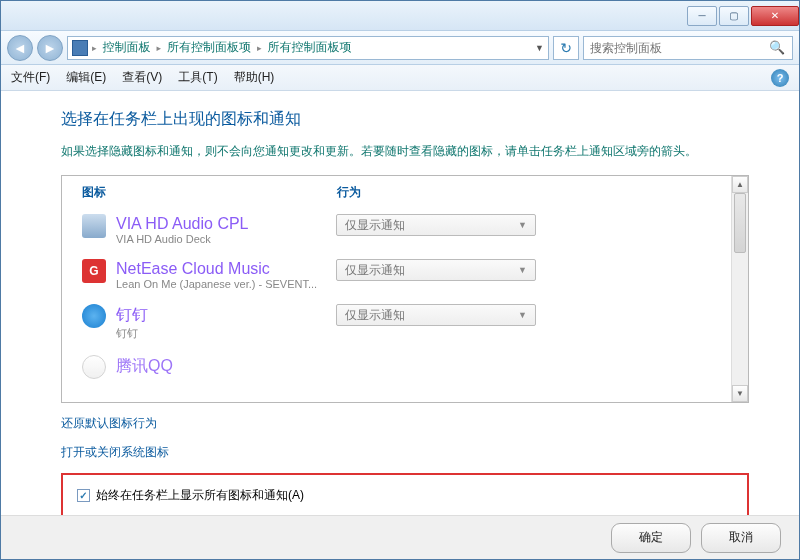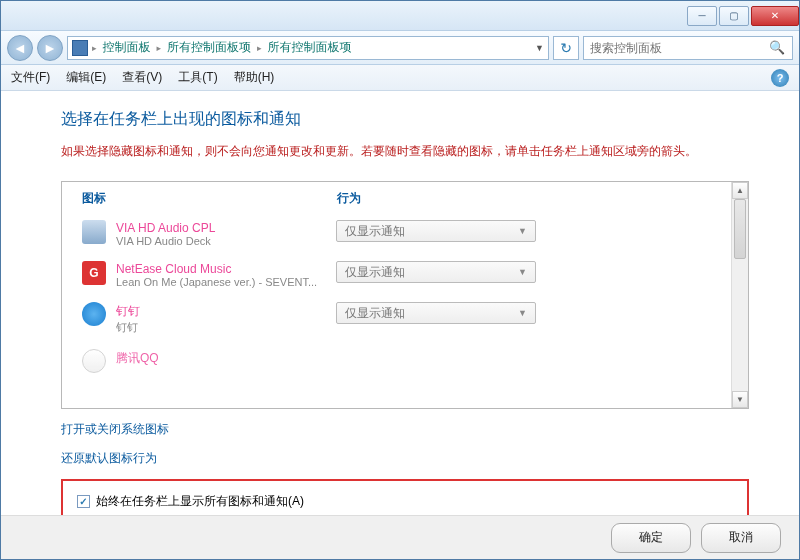--- a/index.html
+++ b/index.html
@@ -19,30 +19,30 @@
 .addr-drop{margin-left:auto;color:#555;font-size:9px}
 .refresh-btn{width:26px;height:24px;border:1px solid #9ab8d4;background:#fff;display:flex;align-items:center;justify-content:center;color:#2a7ab0;font-size:14px}
 .search-wrap{width:210px;height:24px;border:1px solid #9ab8d4;background:#fff;display:flex;align-items:center;padding:0 6px}
 .search-wrap input{border:none;outline:none;flex:1;color:#888}
 .search-icon{color:#2a7ab0;font-size:13px}
 .menubar{height:26px;background:linear-gradient(#f4f8fc,#e8f0f8);display:flex;align-items:center;padding:0 10px;gap:16px;border-bottom:1px solid #cad9e8}
 .menu-item{color:#222}
 .help-icon{margin-left:auto;width:18px;height:18px;border-radius:50%;background:radial-gradient(#7ec0f0,#2a7ab0);color:#fff;display:flex;align-items:center;justify-content:center;font-size:11px;font-weight:bold}
 .content{flex:1;padding:18px 50px 0 60px;overflow:hidden;position:relative}
 .page-title{font-size:16px;color:#0a5a9e;margin-bottom:12px}
-.page-desc{color:#b91c1c;line-height:1.6;margin-bottom:20px}
+.page-desc{color:#0f766e;line-height:1.6;margin-bottom:14px}
 .icon-list-box{border:1px solid #b8b8b8;height:228px;position:relative;background:#fff}
 .list-header{display:flex;padding:8px 20px 6px 20px;font-weight:bold;color:#0a5a9e}
 .hdr-icon{width:255px}
 .hdr-behavior{flex:1}
 .list-body{padding:0 20px}
 .list-row{display:flex;align-items:flex-start;padding:7px 0}
 .row-ico{width:24px;height:24px;margin-right:10px;border-radius:3px;flex-shrink:0}
 .row-text{width:220px;padding-top:1px}
-.row-name{color:#ec4899;font-size:12px}
+.row-name{color:#8b5cf6;font-size:16px}
 .row-sub{color:#888;font-size:11px;white-space:nowrap;overflow:hidden;text-overflow:ellipsis;max-width:210px}
 .row-select{flex:1}
 .sel{width:200px;height:22px;border:1px solid #bbb;background:linear-gradient(#fafafa,#eee);color:#777;display:flex;align-items:center;justify-content:space-between;padding:0 8px;border-radius:2px}
 .sel-arrow{font-size:9px;color:#888}
 .scrollbar{position:absolute;right:0;top:0;bottom:0;width:17px;background:#f0f0f0;border-left:1px solid #ddd}
 .sb-btn{height:17px;background:linear-gradient(#fefefe,#e8e8e8);border:1px solid #ccc;display:flex;align-items:center;justify-content:center;font-size:8px;color:#666}
 .sb-thumb{position:absolute;top:17px;left:2px;right:2px;height:60px;background:linear-gradient(#e8e8e8,#d4d4d4);border:1px solid #bbb;border-radius:2px}
 .sb-btn.dn{position:absolute;bottom:0;left:0;right:0}
 .link{color:#0a5a9e;margin-top:12px;display:block}
 .highlight-box{border:2px solid #d33;padding:12px 14px;margin-top:12px}
@@ -159,22 +159,22 @@
         </div>
 
       </div>
       <div class="scrollbar">
         <div class="sb-btn">▲</div>
         <div class="sb-thumb"></div>
         <div class="sb-btn dn">▼</div>
       </div>
     </div>
 
+    <a class="link">还原默认图标行为</a>
     <a class="link">打开或关闭系统图标</a>
-    <a class="link">还原默认图标行为</a>
 
     <div class="highlight-box">
       <div class="chk-row">
         <div class="chk">✓</div>
         <span>始终在任务栏上显示所有图标和通知(A)</span>
       </div>
     </div>
   </div>
 
   <div class="footer">

